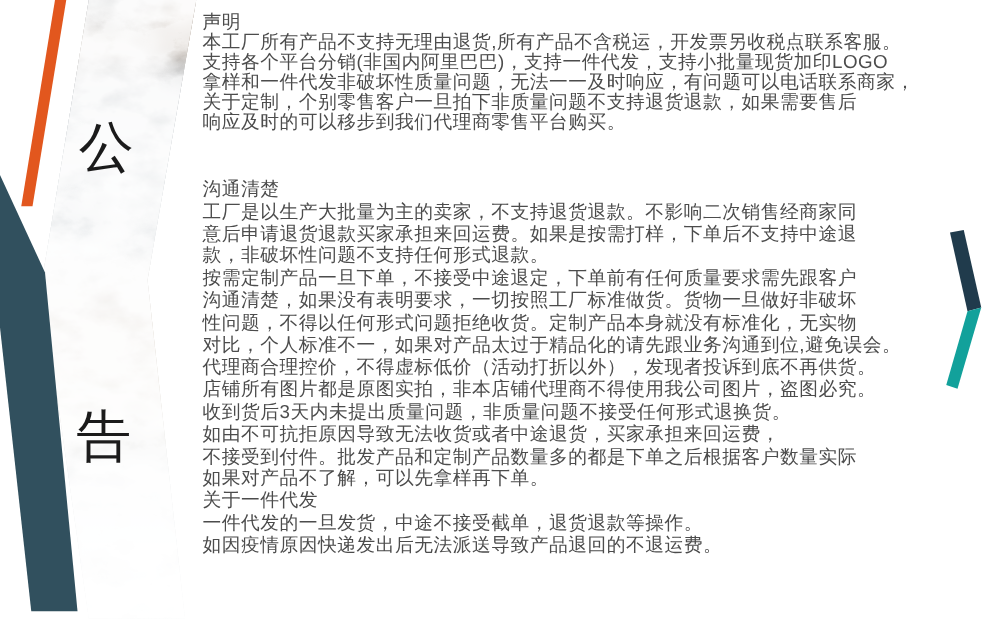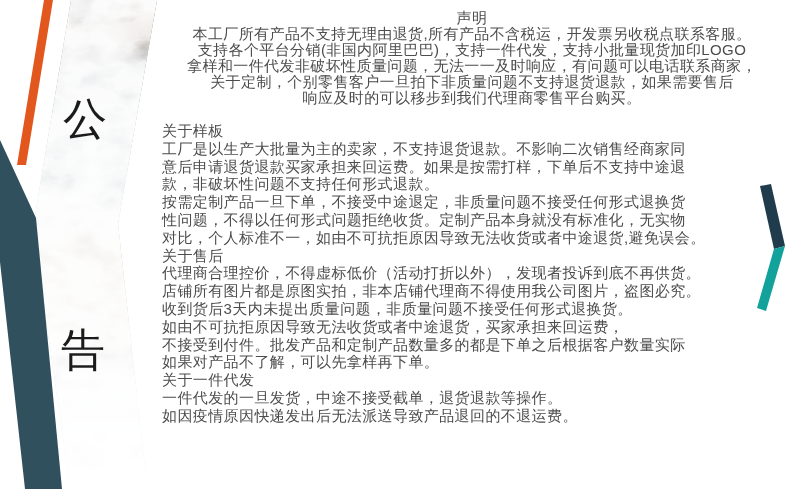--- a/index.html
+++ b/index.html
@@ -18,21 +18,21 @@
     font-size:44px;line-height:46px;font-weight:500;
   }
   .char-gong{left:63px;top:96px;}
   .char-gao{left:61px;top:327px;}
   .text-col{
     position:absolute;left:162px;top:10px;width:620px;
     color:var(--textcolor);font-size:15px;letter-spacing:0.4px;
   }
   .sec{margin:0;}
   .sec .h,.sec .ln{white-space:nowrap;}
-  .sec-a{line-height:16px;margin-bottom:16px;text-align:center;}
+  .sec-a{line-height:16px;margin-bottom:37px;}
   .sec-b,.sec-c,.sec-d,.sec-e{line-height:17.8px;}
 </style>
 </head>
 <body>
 
 <svg class="deco-svg" width="799" height="495" viewBox="0 0 799 495">
   <defs>
     <linearGradient id="earthGrad" x1="0" y1="0" x2="0" y2="1">
       <stop offset="0" stop-color="#6b6f76"></stop>
       <stop offset="0.07" stop-color="#8a7c6e"></stop>
@@ -82,36 +82,36 @@
     <div class="h">声明</div>
     <div>
         <div class="ln">本工厂所有产品不支持无理由退货,所有产品不含税运，开发票另收税点联系客服。</div>
         <div class="ln">支持各个平台分销(非国内阿里巴巴)，支持一件代发，支持小批量现货加印LOGO</div>
         <div class="ln">拿样和一件代发非破坏性质量问题，无法一一及时响应，有问题可以电话联系商家，</div>
         <div class="ln">关于定制，个别零售客户一旦拍下非质量问题不支持退货退款，如果需要售后</div>
         <div class="ln">响应及时的可以移步到我们代理商零售平台购买。</div>
       </div>
   </section>
   <section class="sec sec-b">
-    <div class="h">关于样板</div>
+    <div class="h">沟通清楚</div>
     <div>
         <div class="ln">工厂是以生产大批量为主的卖家，不支持退货退款。不影响二次销售经商家同</div>
         <div class="ln">意后申请退货退款买家承担来回运费。如果是按需打样，下单后不支持中途退</div>
         <div class="ln">款，非破坏性问题不支持任何形式退款。</div>
       </div>
   </section>
   <section class="sec sec-c">
     <div>
-        <div class="ln">按需定制产品一旦下单，不接受中途退定，非质量问题不接受任何形式退换货</div>
+        <div class="ln">按需定制产品一旦下单，不接受中途退定，下单前有任何质量要求需先跟客户</div>
+        <div class="ln">沟通清楚，如果没有表明要求，一切按照工厂标准做货。货物一旦做好非破坏</div>
         <div class="ln">性问题，不得以任何形式问题拒绝收货。定制产品本身就没有标准化，无实物</div>
-        <div class="ln">对比，个人标准不一，如由不可抗拒原因导致无法收货或者中途退货,避免误会。</div>
+        <div class="ln">对比，个人标准不一，如果对产品太过于精品化的请先跟业务沟通到位,避免误会。</div>
       </div>
   </section>
   <section class="sec sec-d">
-    <div class="h">关于售后</div>
     <div>
         <div class="ln">代理商合理控价，不得虚标低价（活动打折以外），发现者投诉到底不再供货。</div>
         <div class="ln">店铺所有图片都是原图实拍，非本店铺代理商不得使用我公司图片，盗图必究。</div>
         <div class="ln">收到货后3天内未提出质量问题，非质量问题不接受任何形式退换货。</div>
         <div class="ln">如由不可抗拒原因导致无法收货或者中途退货，买家承担来回运费，</div>
         <div class="ln">不接受到付件。批发产品和定制产品数量多的都是下单之后根据客户数量实际</div>
         <div class="ln">如果对产品不了解，可以先拿样再下单。</div>
       </div>
   </section>
   <section class="sec sec-e">

